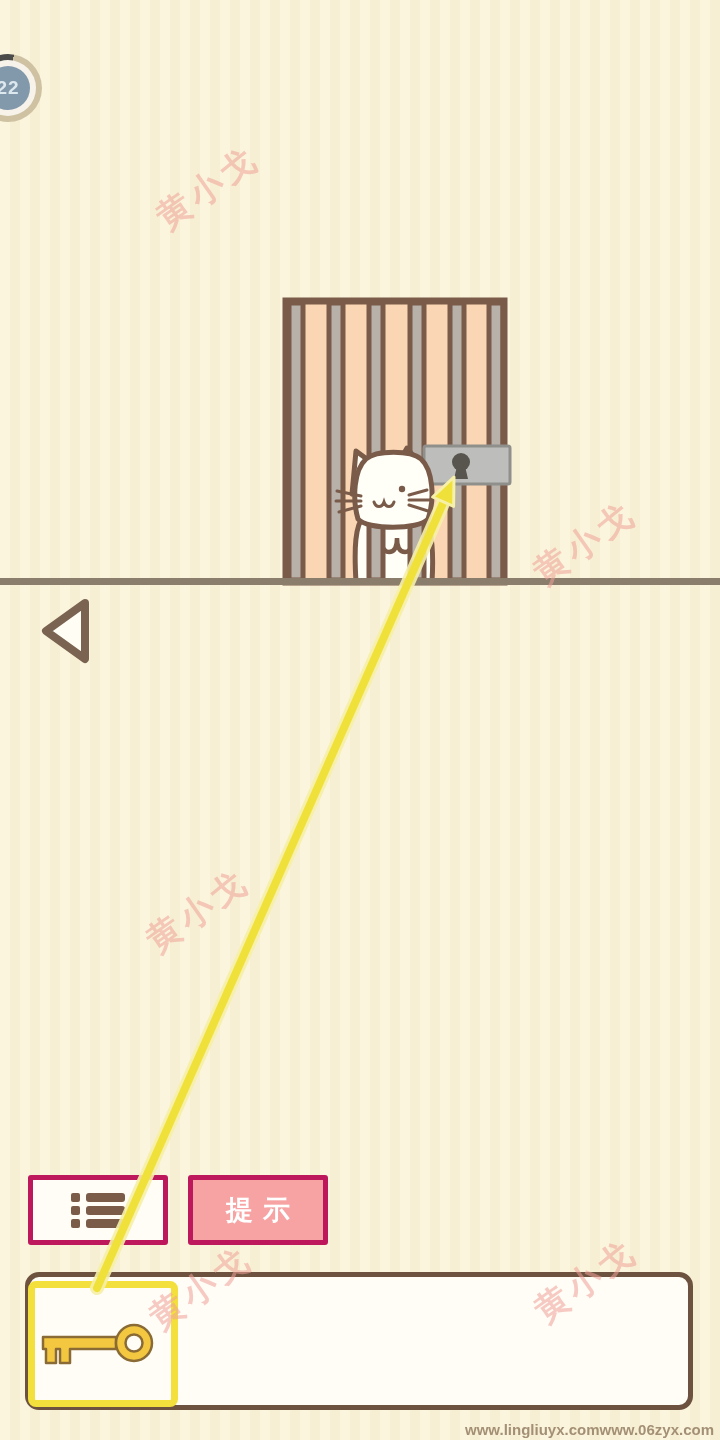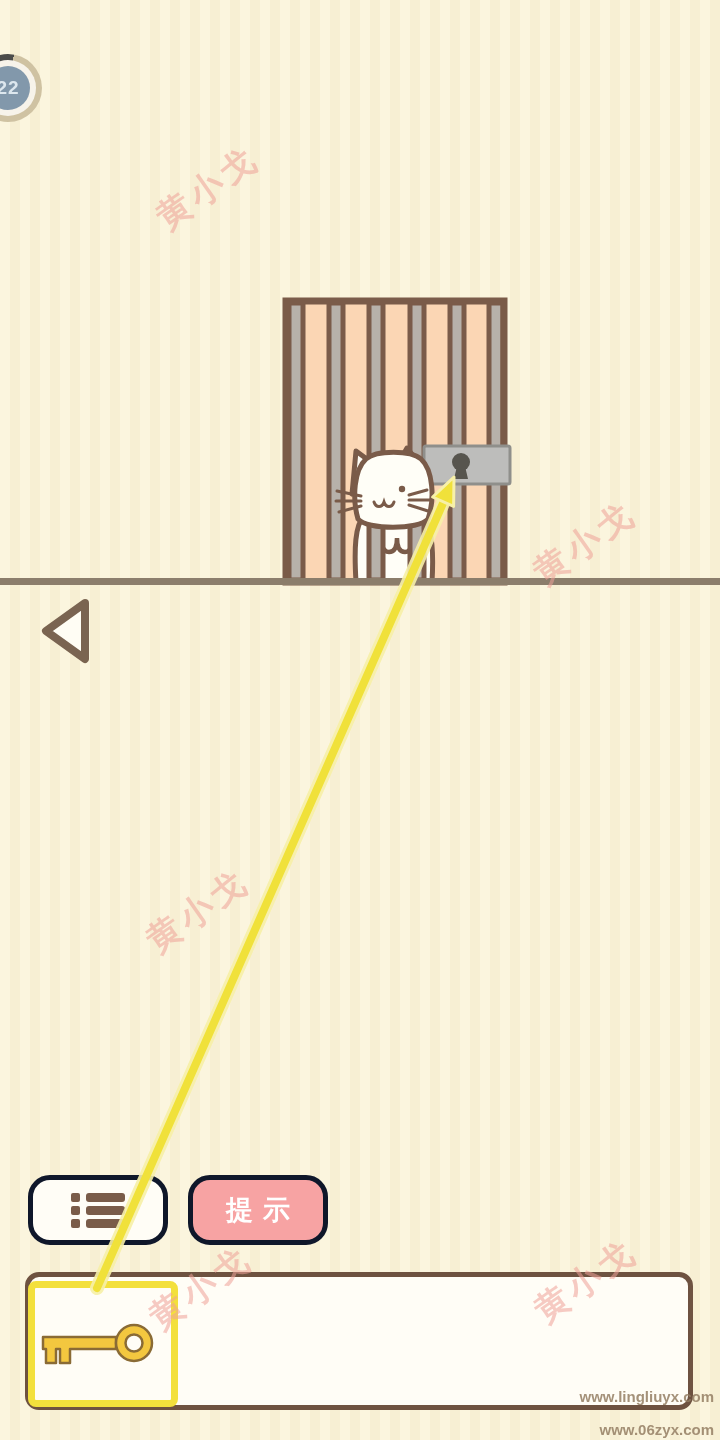--- a/index.html
+++ b/index.html
@@ -26,21 +26,21 @@
   #arrow-overlay{position:absolute;left:0;top:0;z-index:6;pointer-events:none;}
   
   .wm{
     position:absolute;z-index:5;pointer-events:none;
     color:rgba(238,160,152,0.55);font-size:34px;font-weight:bold;
     letter-spacing:5px;white-space:nowrap;transform:rotate(-35deg);
   }
   
   .btn{
     position:absolute;width:140px;height:70px;box-sizing:border-box;
-    border:5px solid #0f172a;border-radius:22px;z-index:2;
+    border:5px solid #be185d;border-radius:3px;z-index:2;
     display:flex;align-items:center;justify-content:center;
   }
   .btn-menu{left:28px;top:1175px;background:#fffdf6;}
   .btn-hint{left:188px;top:1175px;background:#f7a3a3;
     color:#ffffff;font-size:27px;font-weight:bold;letter-spacing:10px;text-indent:10px;}
   
   .inventory{
     position:absolute;left:25px;top:1272px;width:668px;height:138px;box-sizing:border-box;
     background:#fffdf6;border:5px solid #6e5240;border-radius:14px;z-index:2;
   }
@@ -53,22 +53,22 @@
   .site-mark{
     position:absolute;right:6px;bottom:2px;z-index:7;text-align:right;
     pointer-events:none;
   }
   .site-row{display:flex;align-items:center;justify-content:flex-end;gap:4px;}
   .site-name{
     font-size:31px;font-weight:bold;letter-spacing:3px;
     color:rgba(148,126,99,0.75);
   }
   .site-urls{
-    display:flex;gap:16px;justify-content:flex-end;
-    font-size:15px;font-weight:bold;color:rgba(148,126,99,0.85);flex-direction:column;
+    display:flex;justify-content:flex-end;
+    font-size:15px;font-weight:bold;color:rgba(148,126,99,0.85);
   }
 </style>
 </head>
 <body>
 
 <svg id="scene" width="720" height="1440" viewBox="0 0 720 1440">
 
   <g>
     <rect x="283" y="298" width="224" height="284" fill="#fbd6b4"></rect>
   </g>

